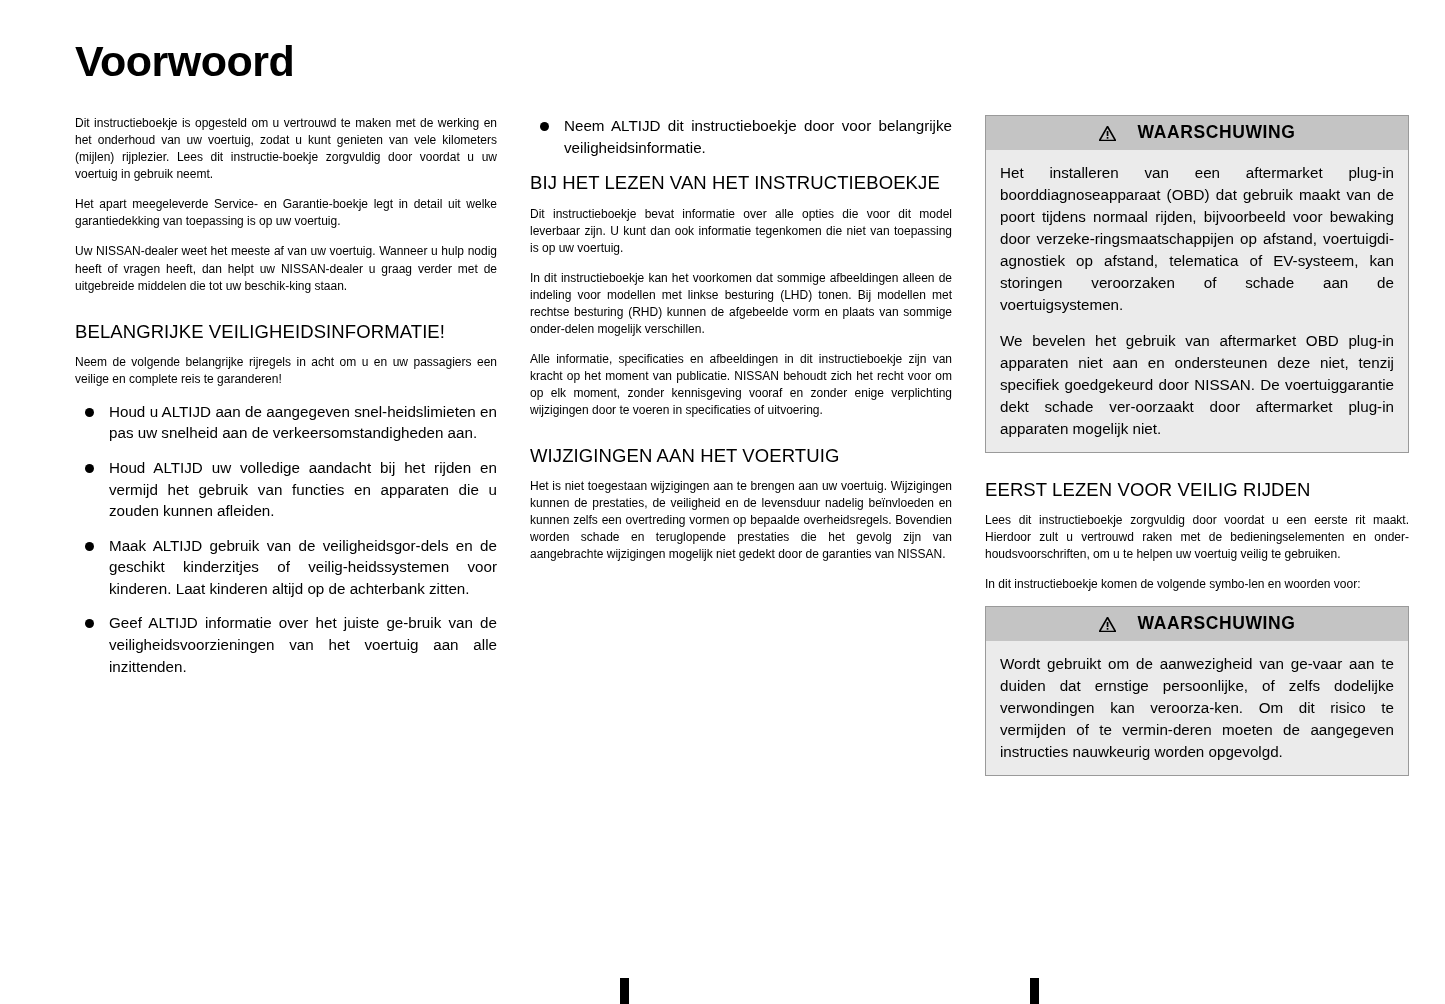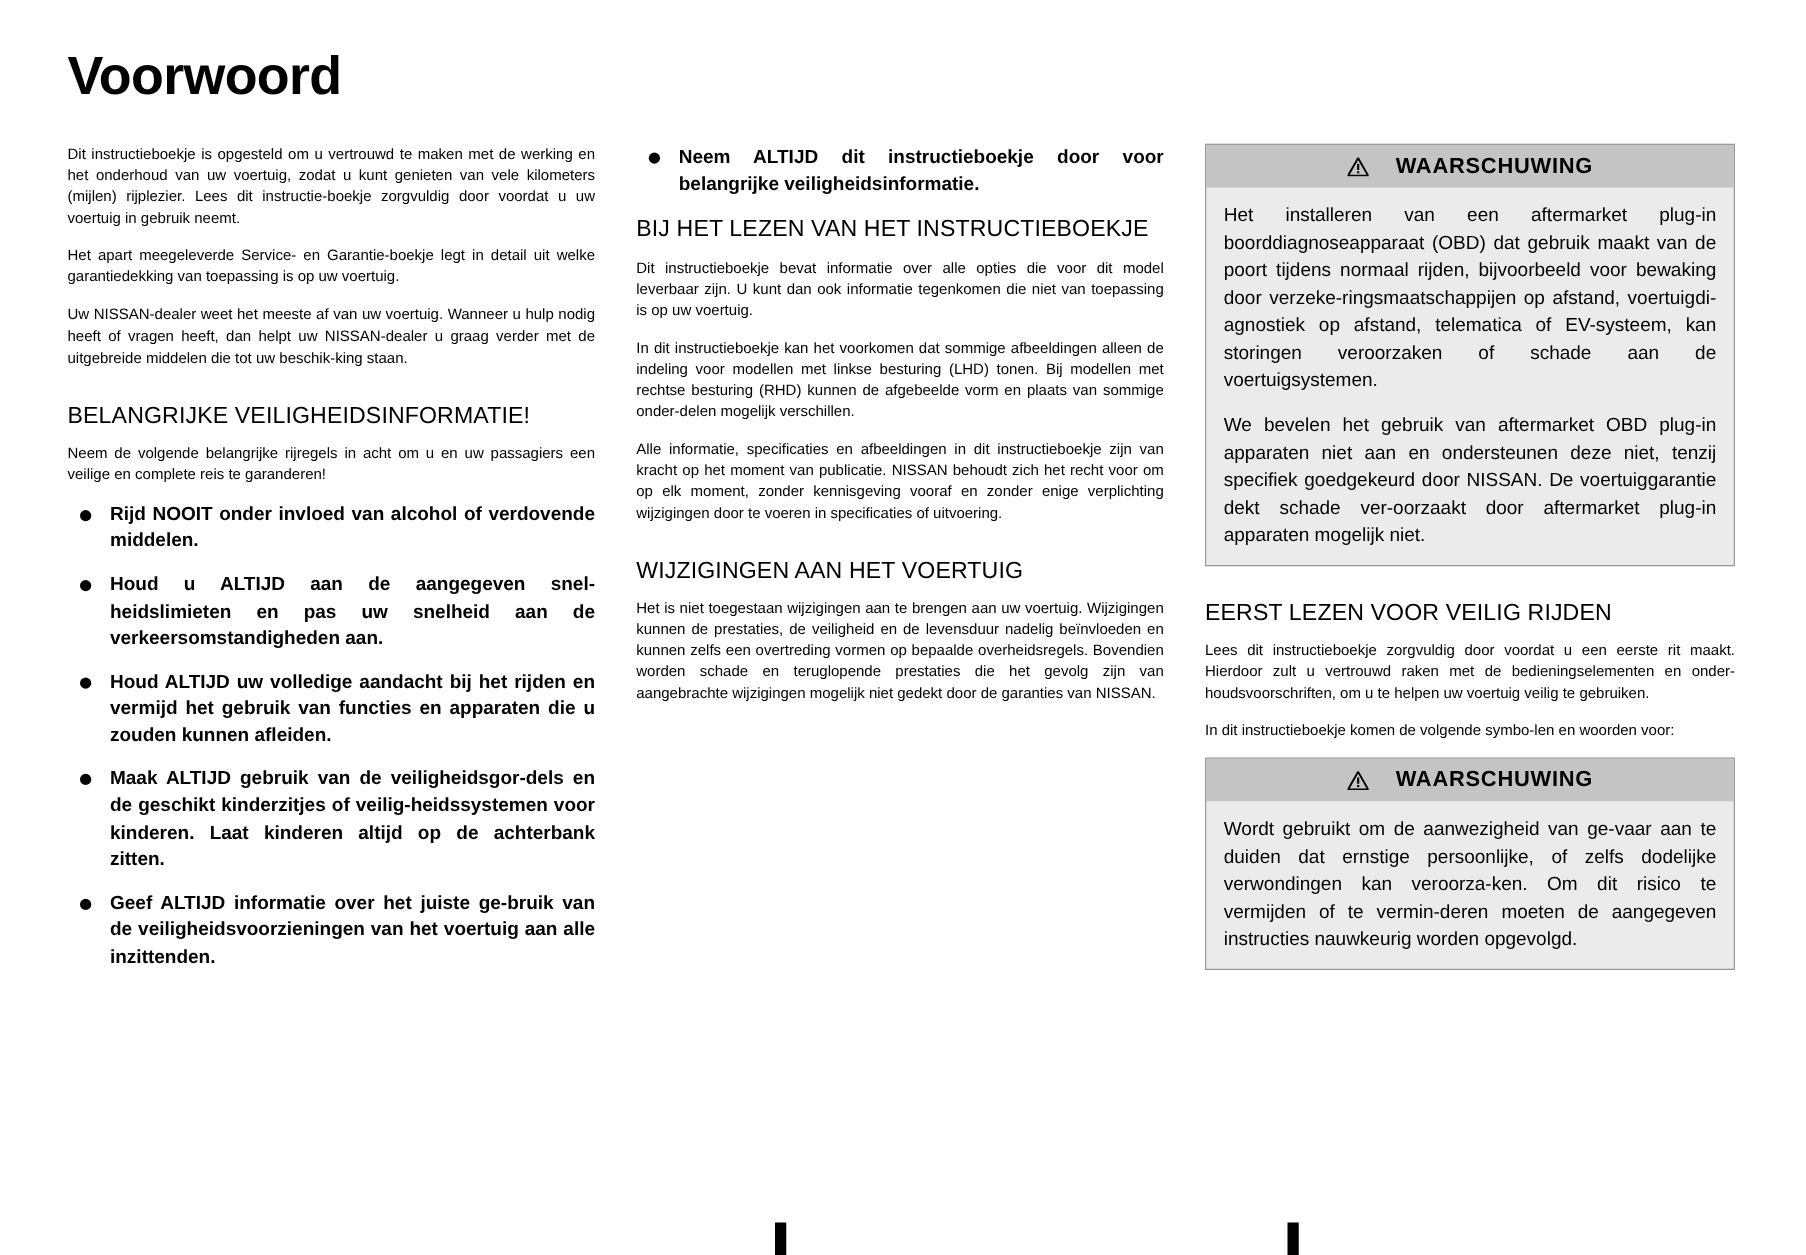--- a/index.html
+++ b/index.html
@@ -13,21 +13,21 @@
     font-family: "Liberation Sans", sans-serif;
     color: #000000;
     position: relative;
     overflow: hidden;
   }
   .page {
     position: relative;
     width: 1445px;
     height: 1004px;
     box-sizing: border-box;
-    padding: 38px 55px 0 54px;
+    padding: 38px 55px 0 75px;
   }
   .page-title {
     font-size: 43px;
     font-weight: bold;
     letter-spacing: -0.5px;
     margin: 0 0 30px 0;
     line-height: 1.1;
   }
   .columns {
     display: flex;
@@ -63,21 +63,21 @@
     list-style: none;
     margin: 0;
     padding: 0;
   }
   ul.bullets li {
     position: relative;
     padding-left: 34px;
     margin-bottom: 13px;
     font-size: 15.2px;
     line-height: 1.42;
-    font-weight: bold;
+    font-weight: normal;
     text-align: justify;
     text-justify: inter-word;
   }
   ul.bullets li::before {
     content: "";
     position: absolute;
     left: 10px;
     top: 7px;
     width: 9px;
     height: 9px;
@@ -147,21 +147,20 @@
 
     <div class="col col1">
       <p>Dit instructieboekje is opgesteld om u vertrouwd te maken met de werking en het onderhoud van uw voertuig, zodat u kunt genieten van vele kilometers (mijlen) rijplezier. Lees dit instructie-boekje zorgvuldig door voordat u uw voertuig in gebruik neemt.</p>
       <p>Het apart meegeleverde Service- en Garantie-boekje legt in detail uit welke garantiedekking van toepassing is op uw voertuig.</p>
       <p>Uw NISSAN-dealer weet het meeste af van uw voertuig. Wanneer u hulp nodig heeft of vragen heeft, dan helpt uw NISSAN-dealer u graag verder met de uitgebreide middelen die tot uw beschik-king staan.</p>
 
       <h2 class="section-head">BELANGRIJKE VEILIGHEIDSINFORMATIE!</h2>
       <p>Neem de volgende belangrijke rijregels in acht om u en uw passagiers een veilige en complete reis te garanderen!</p>
 
       <ul class="bullets">
-        <li>Rijd NOOIT onder invloed van alcohol of verdovende middelen.</li>
         <li>Houd u ALTIJD aan de aangegeven snel-heidslimieten en pas uw snelheid aan de verkeersomstandigheden aan.</li>
         <li>Houd ALTIJD uw volledige aandacht bij het rijden en vermijd het gebruik van functies en apparaten die u zouden kunnen afleiden.</li>
         <li>Maak ALTIJD gebruik van de veiligheidsgor-dels en de geschikt kinderzitjes of veilig-heidssystemen voor kinderen. Laat kinderen altijd op de achterbank zitten.</li>
         <li>Geef ALTIJD informatie over het juiste ge-bruik van de veiligheidsvoorzieningen van het voertuig aan alle inzittenden.</li>
       </ul>
     </div>
 
     <div class="col col2">
       <ul class="bullets">
         <li>Neem ALTIJD dit instructieboekje door voor belangrijke veiligheidsinformatie.</li>

